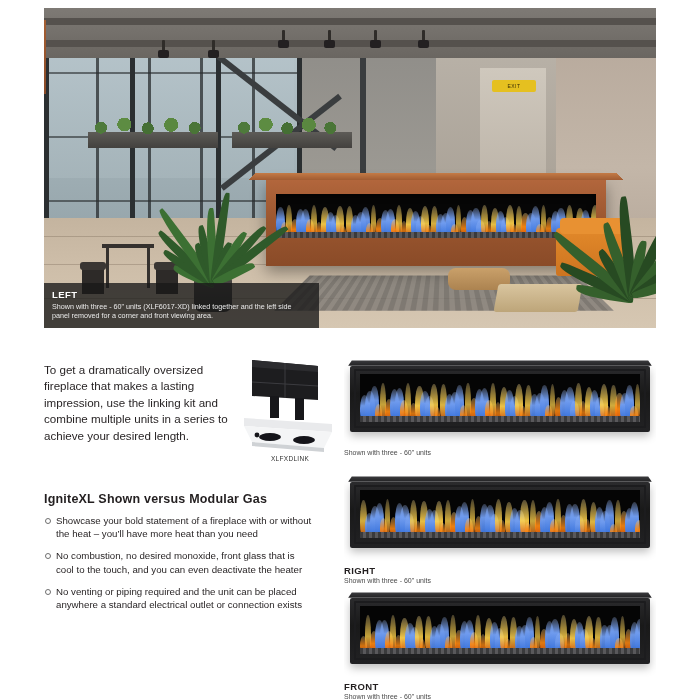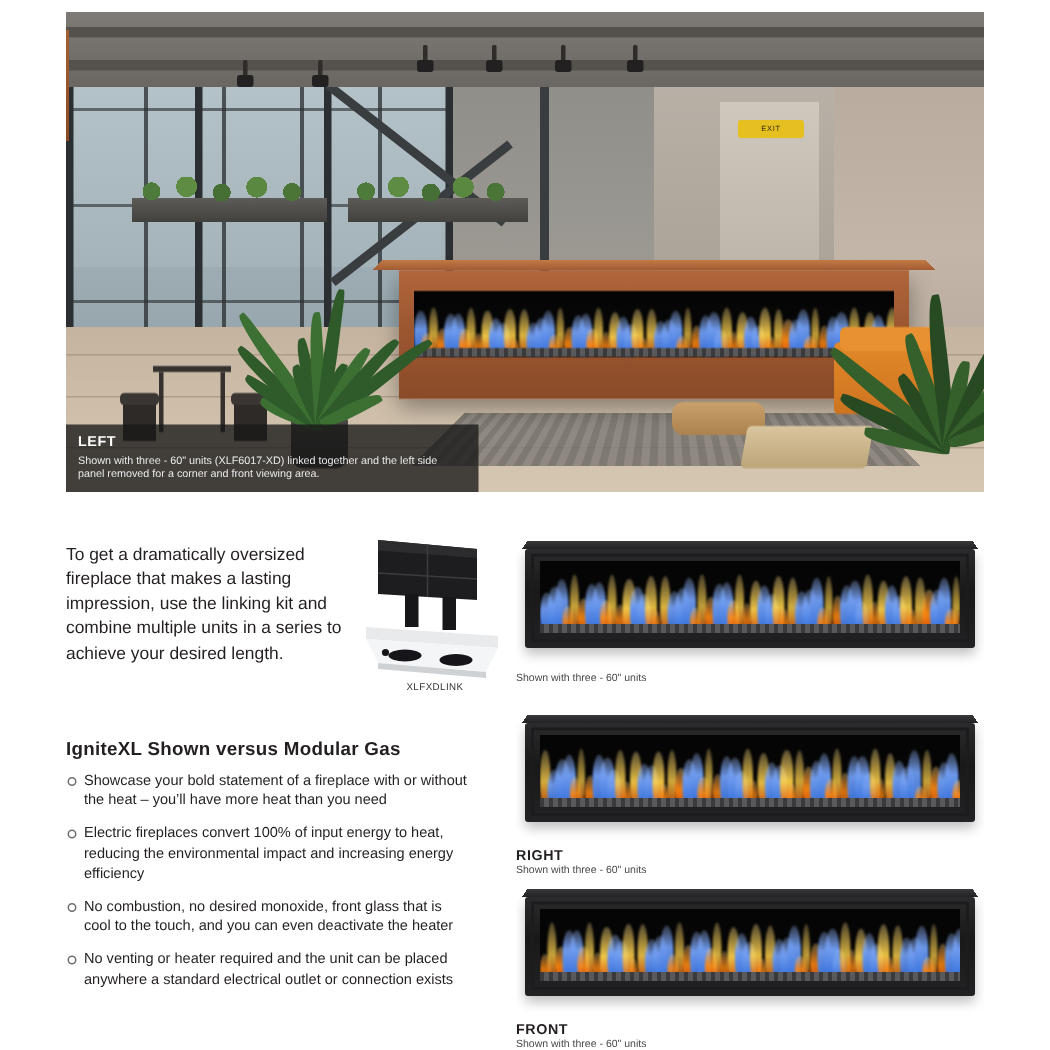--- a/index.html
+++ b/index.html
@@ -690,16 +690,15 @@
       <div class="pfp-frame"></div>
     </div>
   </div>
   <div class="prod-name">FRONT</div>
   <div class="prod-sub">Shown with three - 60" units</div>
 </div>
 
 <div class="bullets-title">IgniteXL Shown versus Modular Gas</div>
 <div class="bullets">
   <div class="bullet">Showcase your bold statement of a fireplace with or without the heat – you’ll have more heat than you need</div>
-  <div class="bullet">Electric fireplaces convert 100% of input energy to heat, reducing the environmental impact and increasing energy efficiency</div>
   <div class="bullet">No combustion, no desired monoxide, front glass that is cool to the touch, and you can even deactivate the heater</div>
-  <div class="bullet">No venting or heater required and the unit can be placed anywhere a standard electrical outlet or connection exists</div>
+  <div class="bullet">No venting or piping required and the unit can be placed anywhere a standard electrical outlet or connection exists</div>
 </div>
 
 </body></html>

